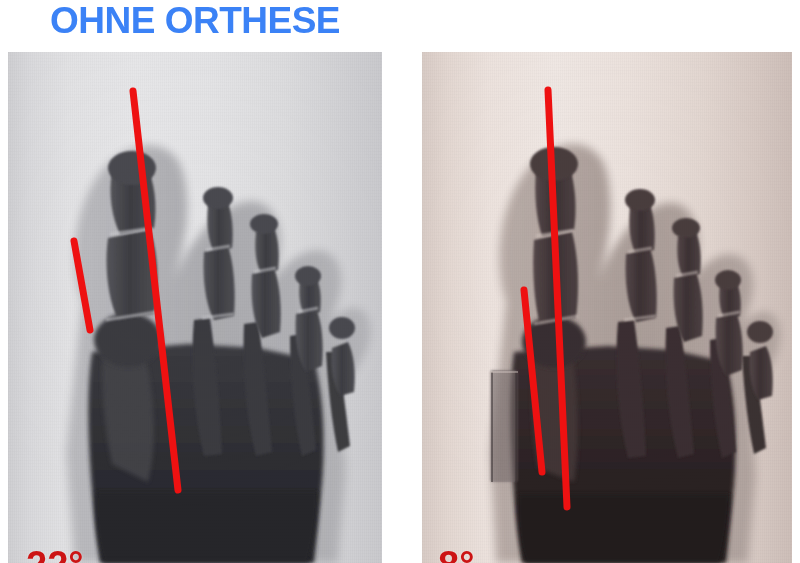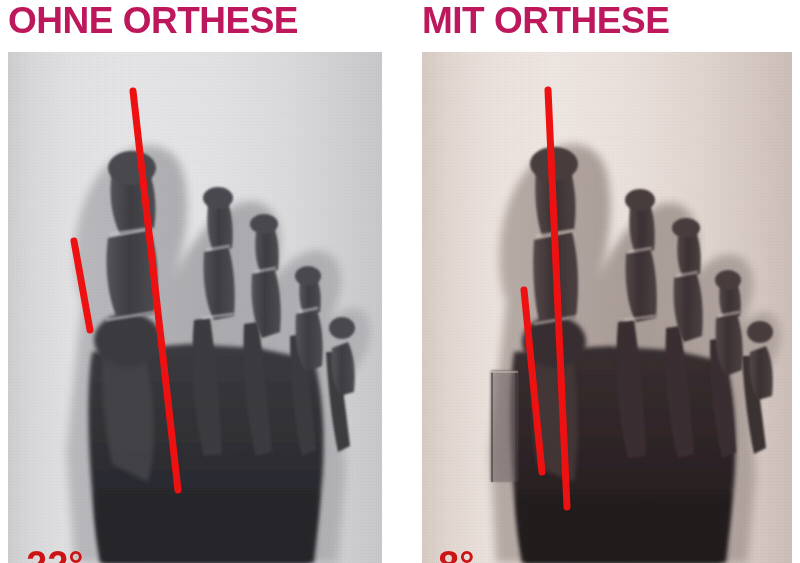--- a/index.html
+++ b/index.html
@@ -23,21 +23,22 @@
   
   .title {
     position: absolute;
     top: 0px;
     height: 44px;
     line-height: 42px;
     font-family: "Liberation Sans", sans-serif;
     font-weight: bold;
     font-size: 37px;
     letter-spacing: -0.5px;
-    color: #be185d;
+    color: #3b82f6;
+    text-align: center;
     white-space: nowrap;
   }
   .title-left  { left: 8px;   width: 374px; }
   .title-right { left: 422px; width: 370px; }
 
   
   .panel {
     position: absolute;
     top: 52px;
     height: 511px;
@@ -99,21 +100,20 @@
   .angle-left  { left: 18px; top: 494px; }
   .angle-right { left: 16px; top: 494px; }
 </style>
 </head>
 <body>
 
 <div class="page">
 
   <div class="title title-left">OHNE ORTHESE</div>
 
-  <div class="title title-right">MIT ORTHESE</div>
 
   <div class="panel panel-left">
 
     <div class="xray film-left"></div>
 
     <svg class="anat" viewBox="0 0 374 511" preserveAspectRatio="none">
       <defs>
         <linearGradient id="softL" x1="0" y1="0" x2="1" y2="0">
           <stop offset="0" stop-color="#b9b9bd"></stop>
           <stop offset="0.5" stop-color="#a9a9ad"></stop>

